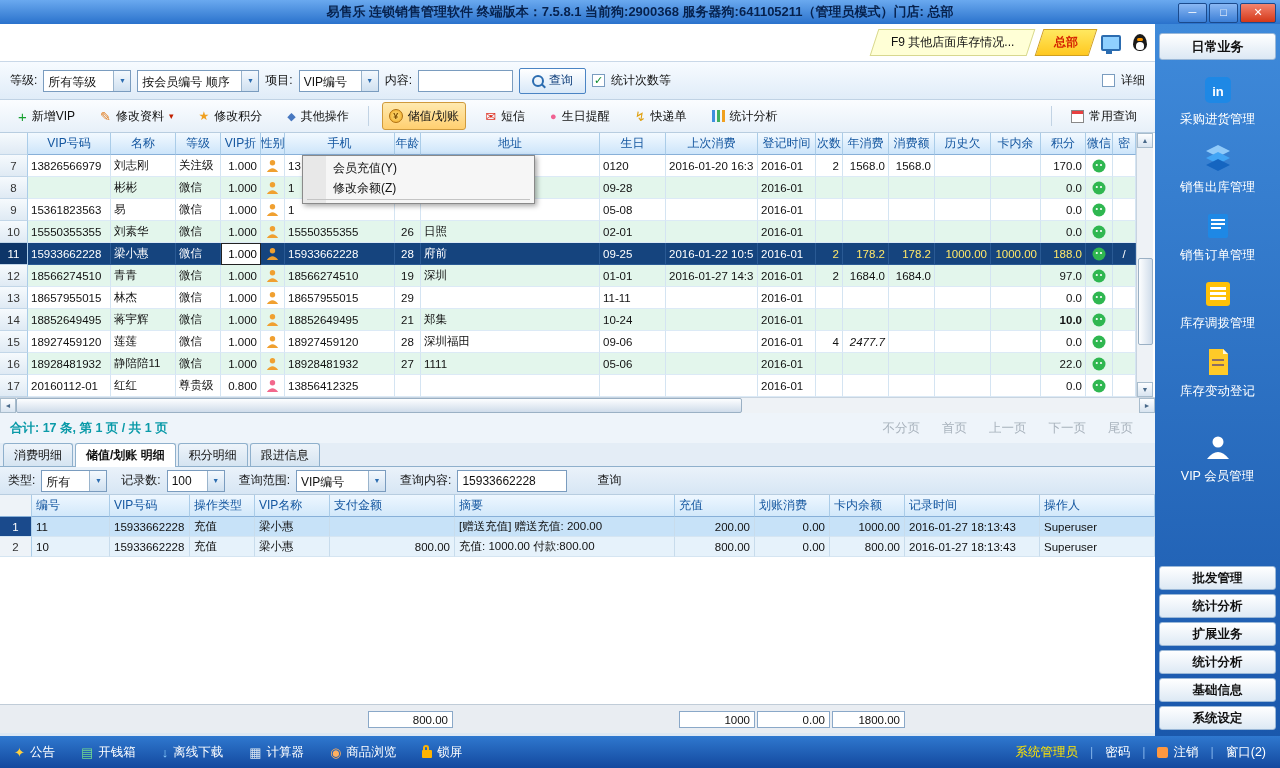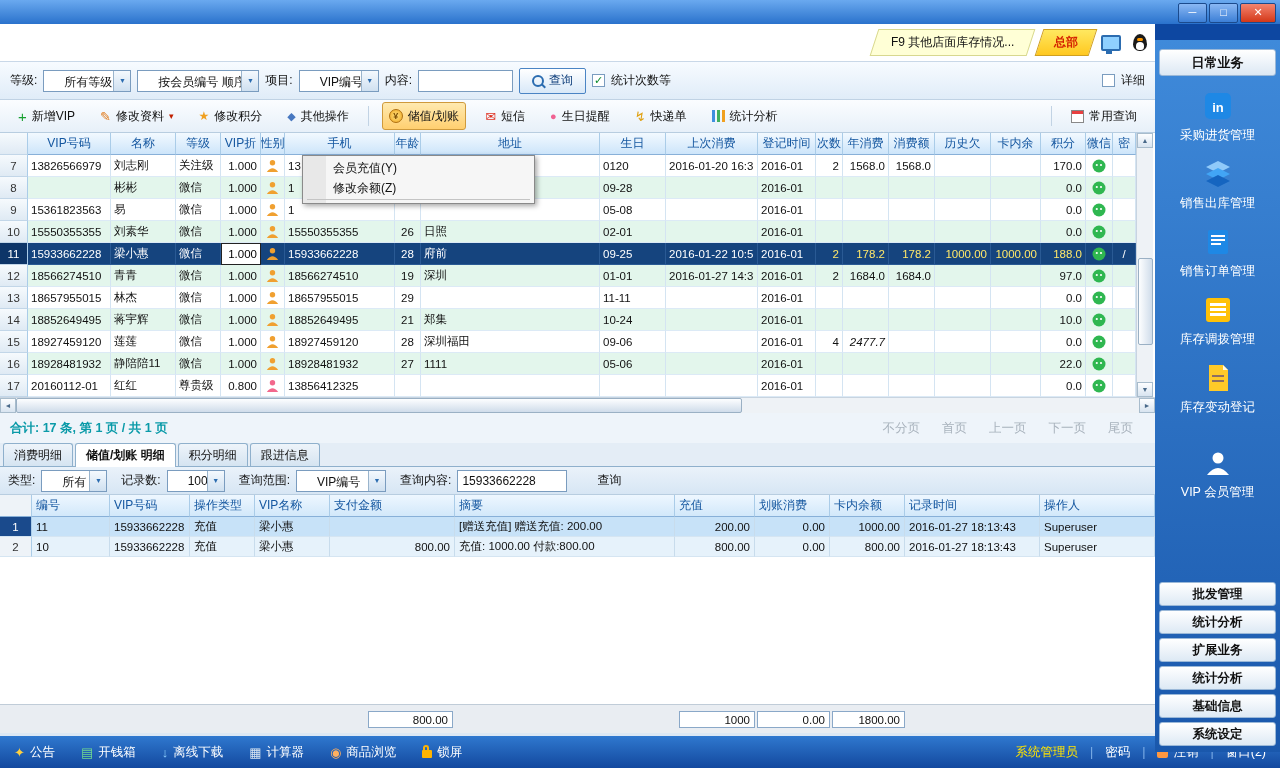--- a/index.html
+++ b/index.html
@@ -27,21 +27,21 @@
   .monitor::after{content:'';position:absolute;left:3px;bottom:-5px;width:6px;height:3px;background:#2b6cb0;}
   .penguin{width:14px;height:17px;background:#1a1a1a;border-radius:50% 50% 46% 46%/60% 60% 40% 40%;position:relative;}
   .penguin::after{content:'';position:absolute;left:3px;top:8px;width:8px;height:8px;background:#fff;border-radius:50% 50% 40% 40%;}
   .penguin::before{content:'';position:absolute;left:4px;top:4px;width:6px;height:3px;background:#ff9800;border-radius:2px;}
 
   
   #filter-row{left:0;top:62px;width:1155px;height:38px;background:linear-gradient(#f7fbff,#e0ecf8);
               border-bottom:1px solid #c0d2e4;display:flex;align-items:center;gap:6px;padding:0 10px;box-sizing:border-box;}
   .flabel{white-space:nowrap;}
   .dd{height:22px;border:1px solid #7a9cbf;background:#fff;display:flex;align-items:stretch;box-sizing:border-box;}
-  .dd .txt{padding:3px 4px 0 20px;flex:1;white-space:nowrap;overflow:hidden;}
+  .dd .txt{padding:3px 4px 0 4px;flex:1;white-space:nowrap;overflow:hidden;}
   .dd .arr{width:16px;background:linear-gradient(#f4f9fe,#cfe0f0);border-left:1px solid #9ab4cc;
            display:flex;align-items:center;justify-content:center;}
   .dd .arr::after{content:'▼';font-size:7px;color:#2b6cb0;}
   .finput{height:22px;border:1px solid #7a9cbf;background:#fff;padding:0 4px;box-sizing:border-box;
           display:flex;align-items:center;white-space:nowrap;overflow:hidden;}
   .btn-query{height:24px;border:1px solid #4a84c4;border-radius:2px;background:linear-gradient(#ffffff,#d8e8f8);
              display:flex;align-items:center;gap:5px;padding:0 12px;color:#0a3a78;}
   .mag{width:8px;height:8px;border:2px solid #2b6cb0;border-radius:50%;position:relative;}
   .mag::after{content:'';position:absolute;width:5px;height:2px;background:#2b6cb0;transform:rotate(45deg);right:-4px;bottom:-2px;}
   .cb{width:13px;height:13px;border:1px solid #7a9cbf;background:#fff;display:inline-flex;align-items:center;
@@ -139,38 +139,39 @@
   .sb-item{display:flex;align-items:center;gap:5px;white-space:nowrap;}
   .sb-glyph{font-size:13px;line-height:1;}
   .ico-lock{width:10px;height:8px;background:#ffb400;border-radius:1px;position:relative;margin-top:4px;}
   .ico-lock::before{content:'';position:absolute;top:-5px;left:1px;width:6px;height:5px;border:2px solid #ffb400;
                     border-bottom:none;border-radius:4px 4px 0 0;box-sizing:border-box;}
   #sb-right{margin-left:auto;display:flex;align-items:center;gap:12px;}
   .sb-sep{color:#7fb0e8;}
   .sb-admin{color:#ffe400;}
 
   
-  #sidebar{left:1155px;top:40px;width:125px;height:712px;background:linear-gradient(180deg,#3f8ada,#1a58ac);box-sizing:border-box;}
+  #sidebar{left:1155px;top:24px;width:125px;height:712px;background:linear-gradient(180deg,#3f8ada,#1a58ac);box-sizing:border-box;}
   .side-header{margin:9px 4px 4px;height:25px;background:linear-gradient(#ffffff,#dce8f4);border:1px solid #9ab8d8;
                border-radius:3px;display:flex;align-items:center;justify-content:center;font-weight:bold;font-size:13px;}
   .nav-item{display:flex;flex-direction:column;align-items:center;gap:6px;margin-top:15px;color:#fff;font-size:12.5px;white-space:nowrap;}
   .nav-item.vip-gap{margin-top:32px;}
   .nav-icon{width:30px;height:30px;display:flex;align-items:center;justify-content:center;}
   #side-bottom{position:absolute;left:4px;right:4px;bottom:6px;display:flex;flex-direction:column;gap:4px;}
   .side-btn{height:22px;background:linear-gradient(#ffffff,#dde9f4);border:1px solid #9ab8d8;border-radius:3px;
             display:flex;align-items:center;justify-content:center;font-weight:bold;font-size:12.5px;}
 
   #main-bg{left:0;top:24px;width:1155px;height:712px;background:#dce8f4;}
 </style>
 </head>
 <body>
 
 <div id="main-bg" class="abs"></div>
 
 <div id="titlebar" class="abs">
+  <span>易售乐 连锁销售管理软件 终端版本：7.5.8.1 当前狗:2900368 服务器狗:641105211（管理员模式）门店: 总部</span>
   <div id="win-btns">
     <div class="win-btn">─</div>
     <div class="win-btn">□</div>
     <div class="win-btn close">✕</div>
   </div>
 </div>
 
 <div id="topstrip" class="abs">
   <div class="f9tab"><span>F9 其他店面库存情况...</span></div>
   <div class="storetab"><span>总部</span></div>
@@ -555,21 +556,21 @@
         <div class="mt-cell a-c" style="width: 26px;">21</div>
         <div class="mt-cell a-l" style="width: 179px;">郑集</div>
         <div class="mt-cell a-l" style="width: 66px;">10-24</div>
         <div class="mt-cell a-l" style="width: 92px;"></div>
         <div class="mt-cell a-l" style="width: 58px;">2016-01</div>
         <div class="mt-cell a-r" style="width: 27px;"></div>
         <div class="mt-cell a-r" style="width: 46px;"></div>
         <div class="mt-cell a-r" style="width: 46px;"></div>
         <div class="mt-cell a-r" style="width: 56px;"></div>
         <div class="mt-cell a-r" style="width: 50px;"></div>
-        <div class="mt-cell a-r" style="width: 45px;">10.0</div>
+        <div class="mt-cell a-r" style="width: 45px; font-weight: bold;">10.0</div>
         <div class="mt-cell a-c" style="width: 27px;">
           <div style="display: inline-flex;">
             <svg width="14" height="14">
               <circle cx="7" cy="7" r="6.5" fill="#2fb750"></circle>
               <circle cx="4.8" cy="6" r="1.1" fill="#fff"></circle>
               <circle cx="9" cy="6" r="1.1" fill="#fff"></circle>
             </svg>
           </div>
         </div>
         <div class="mt-cell a-c" style="width: 23px;"></div>

